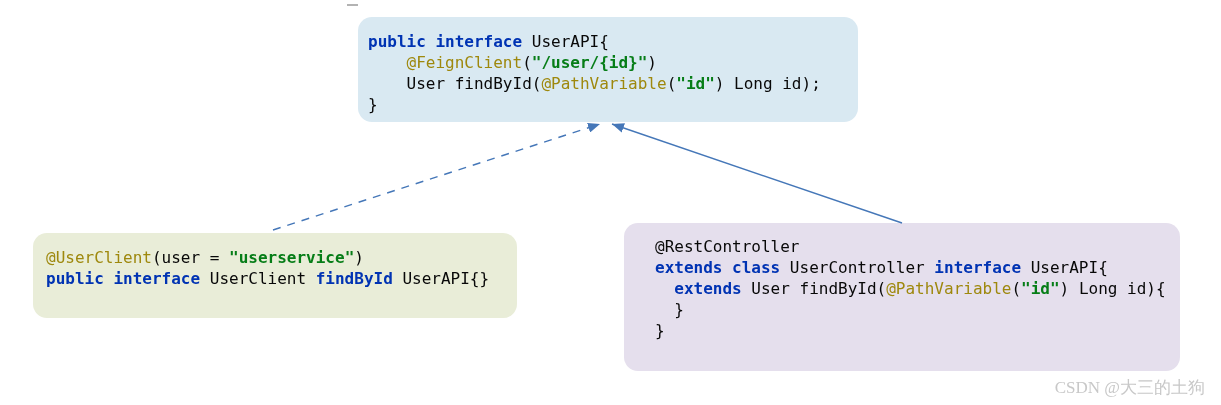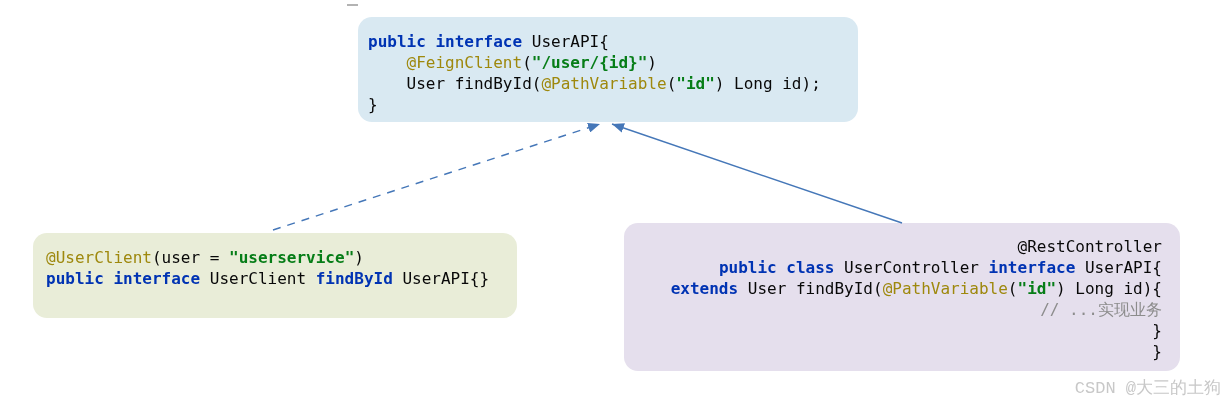--- a/index.html
+++ b/index.html
@@ -29,41 +29,41 @@
     box-sizing: border-box;
     border-radius: 14px;
     font-size: 16px;
     line-height: 21px;
   }
   .code-line {
     white-space: pre;
   }
   .box-top    { left: 358px; top: 17px;  width: 500px; height: 105px; padding: 14px 10px; }
   .box-left   { left: 33px;  top: 233px; width: 484px; height: 85px;  padding: 14px 13px; }
-  .box-right  { left: 624px; top: 223px; width: 556px; height: 148px; padding: 13px 18px; text-align: right; }
+  .box-right  { left: 624px; top: 223px; width: 556px; height: 148px; padding: 13px 31px; }
 
   .tok-kw    { color: var(--kw, #0033b3); font-weight: bold; }
   .tok-ann   { color: var(--ann, #9e880d); }
   .tok-str   { color: var(--str, #067d17); font-weight: bold; }
   .tok-plain { color: var(--plain, #080808); }
   .tok-cmt   { color: var(--cmt, #8c8c8c); }
 
   .arrows-layer {
     position: absolute;
     left: 0;
     top: 0;
     width: 1221px;
     height: 405px;
     pointer-events: none;
   }
   .watermark {
     position: absolute;
-    right: 0;
+    right: 16px;
     bottom: 6px;
-    font-family: Liberation Mono, monospace;
+    font-family: Liberation Serif, serif;
     font-size: 17px;
     color: var(--watermark, #c8c8c8);
   }
 </style>
 </head>
 <body>
 
 <div class="canvas">
 
   <div class="stray-mark"></div>
@@ -75,23 +75,22 @@
       <div class="code-line"><span class="tok-plain">}</span></div>
     </div>
 
   <div class="code-box box-left" style="background: rgb(233, 237, 216);">
       <div class="code-line"><span class="tok-ann">@UserClient</span><span class="tok-plain">(user = </span><span class="tok-str">"userservice"</span><span class="tok-plain">)</span></div>
       <div class="code-line"><span class="tok-kw">public interface</span><span class="tok-plain"> UserClient </span><span class="tok-kw">findById</span><span class="tok-plain"> UserAPI{}</span></div>
     </div>
 
   <div class="code-box box-right" style="background: rgb(229, 223, 237);">
       <div class="code-line"><span class="tok-plain">@RestController</span></div>
-      <div class="code-line"><span class="tok-kw">public class</span><span class="tok-plain"> UserController </span><span class="tok-kw">interface</span><span class="tok-plain"> UserAPI{</span></div>
+      <div class="code-line"><span class="tok-kw">extends class</span><span class="tok-plain"> UserController </span><span class="tok-kw">interface</span><span class="tok-plain"> UserAPI{</span></div>
       <div class="code-line"><span class="tok-plain">  </span><span class="tok-kw">extends</span><span class="tok-plain"> User findById(</span><span class="tok-ann">@PathVariable</span><span class="tok-plain">(</span><span class="tok-str">"id"</span><span class="tok-plain">) Long id){</span></div>
-      <div class="code-line"><span class="tok-cmt">     // ...实现业务</span></div>
       <div class="code-line"><span class="tok-plain">  }</span></div>
       <div class="code-line"><span class="tok-plain">}</span></div>
     </div>
 
   <svg class="arrows-layer" viewBox="0 0 1221 405" xmlns="http://www.w3.org/2000/svg">
     <defs>
       <marker id="arrowhead" markerUnits="userSpaceOnUse" markerWidth="13" markerHeight="10" refX="12" refY="5" orient="auto">
         <path class="arrowhead" d="M0,0 L12,5 L0,10 Z" fill="#4577b8"></path>
       </marker>
     </defs>

